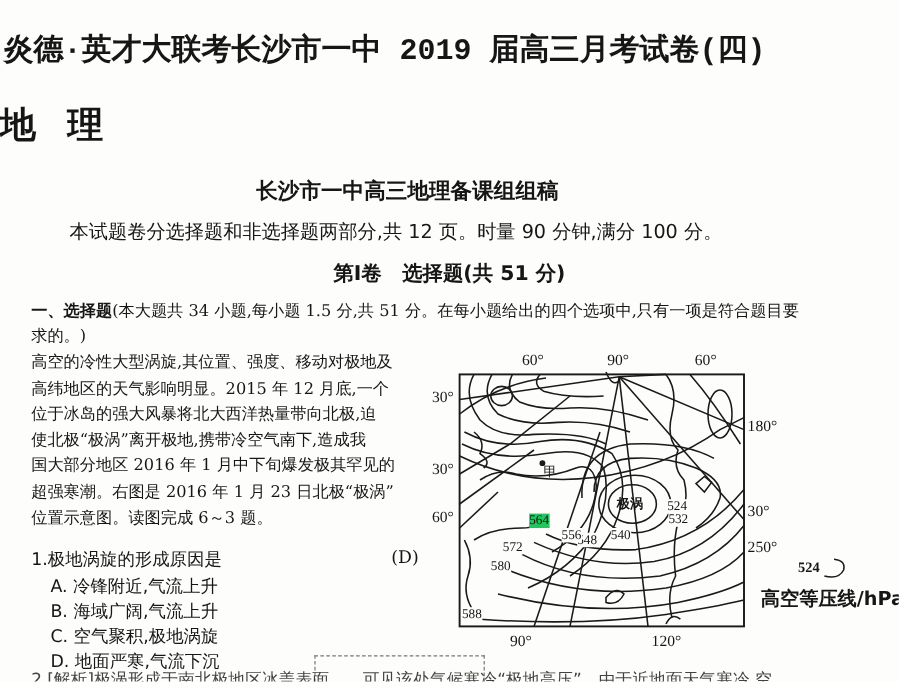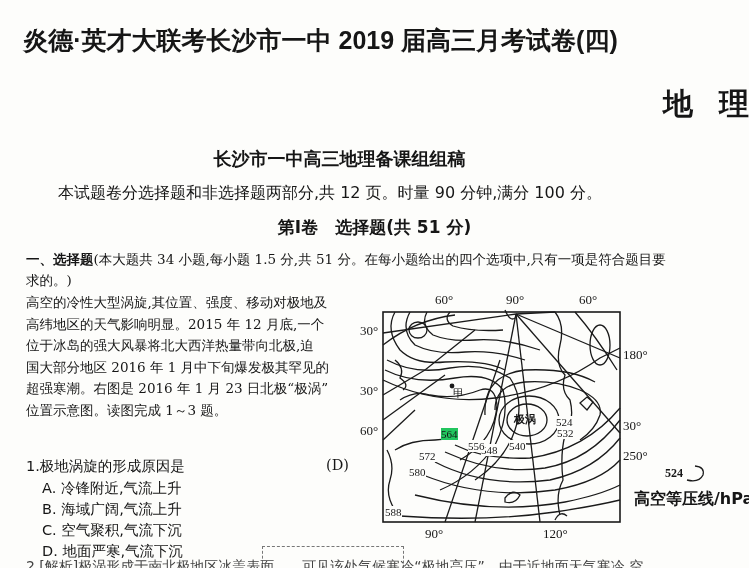--- a/index.html
+++ b/index.html
@@ -7,24 +7,24 @@
     width: 749px; height: 568px; overflow: hidden;
     background: #fdfdfb;
     color: #161616;
     font-family: "DejaVu Serif", "Liberation Serif", serif;
     position: relative;
   }
   .abs { position: absolute; white-space: nowrap; }
   .exam-title {
     left: 0; width: 641px; top: 24px; text-align: center;
     font-size: 25px; font-weight: bold; letter-spacing: 0px;
-    font-family: Liberation Sans, sans-serif;
+    font-family: Liberation Mono, monospace;
   }
   .subject-title {
-    left: 0; width: 749px; top: 84px; text-align: right;
+    left: 0; width: 749px; top: 84px; text-align: left;
     font-size: 30px; font-weight: bold;
     font-family: "DejaVu Sans", sans-serif;
   }
   .subject-title .sp { display: inline-block; width: 26px; }
   .prepared-by {
     left: 0; width: 679px; top: 147px; text-align: center;
     font-size: 18px; font-weight: bold;
     font-family: "DejaVu Sans", sans-serif;
   }
   .exam-info {
@@ -102,38 +102,39 @@
 
 <div class="abs section-head">
   <b>一、选择题</b><span>(本大题共 34 小题,每小题 1.5 分,共 51 分。在每小题给出的四个选项中,只有一项是符合题目要</span><br>
   <span>求的。)</span>
 </div>
 
 <div class="abs passage">
   <span class="line">高空的冷性大型涡旋,其位置、强度、移动对极地及</span>
   <span class="line">高纬地区的天气影响明显。2015 年 12 月底,一个</span>
   <span class="line">位于冰岛的强大风暴将北大西洋热量带向北极,迫</span>
+  <span class="line">使北极“极涡”离开极地,携带冷空气南下,造成我</span>
   <span class="line">国大部分地区 2016 年 1 月中下旬爆发极其罕见的</span>
   <span class="line">超强寒潮。右图是 2016 年 1 月 23 日北极“极涡”</span>
-  <span class="line">位置示意图。读图完成 1～3 题。</span>
+  <span class="line">位置示意图。读图完成 6～3 题。</span>
 </div>
 
 <div class="abs question">
   <span>1.</span><span>极地涡旋的形成原因是</span>
 </div>
 <div class="abs answer">(D)</div>
 
 <div class="abs option" style="top:479px">
   <span>A.</span> <span>冷锋附近,气流上升</span>
 </div>
 <div class="abs option" style="top:500px">
   <span>B.</span> <span>海域广阔,气流上升</span>
 </div>
 <div class="abs option" style="top:521px">
-  <span>C.</span> <span>空气聚积,气流下沉</span>
+  <span>C.</span> <span>空气聚积,极地涡旋</span>
 </div>
 <div class="abs option" style="top:542px">
   <span>D.</span> <span>地面严寒,气流下沉</span>
 </div>
 
 <div class="abs map-wrap">
   <svg class="map-svg" width="394" height="260" viewBox="0 0 394 260">
     <g fill="none" stroke="#1a1a1a" stroke-width="1.3">
 
       <rect x="28" y="22" width="237" height="210" stroke-width="1.6"></rect>

